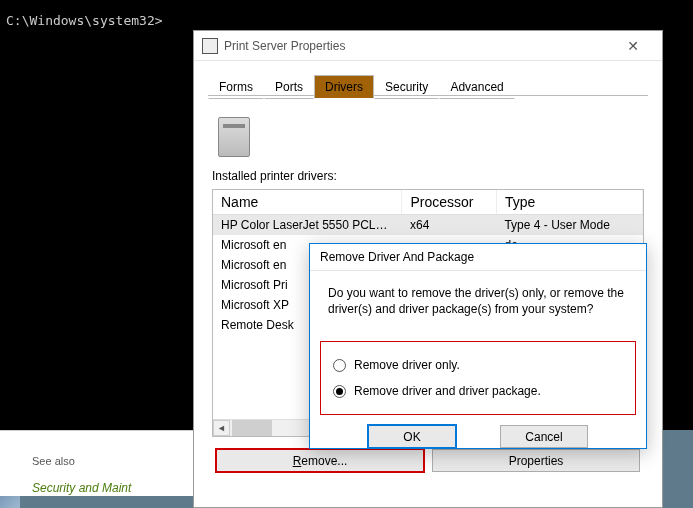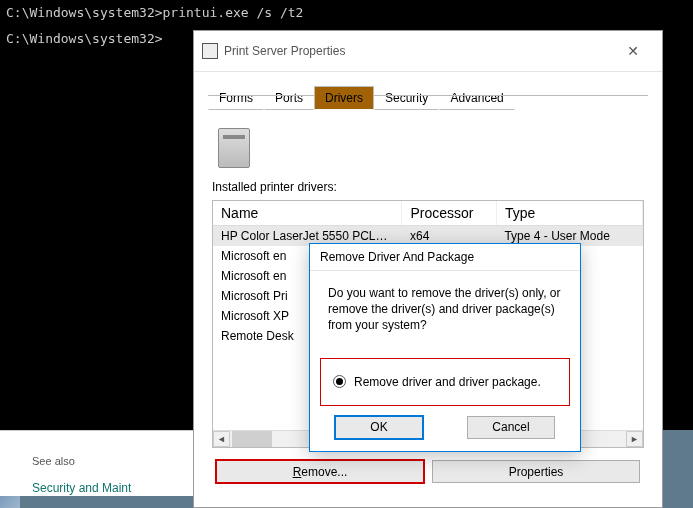--- a/index.html
+++ b/index.html
@@ -36,40 +36,40 @@
     top: 430px;
     width: 193px;
     height: 66px;
     background: #fff;
     border-top: 1px solid #ccc;
     padding: 24px 8px 4px 32px;
     color: #003399;
     font-size: 12px;
   }
   .cp-fragment .see-also { color:#555; font-size:11px; margin-bottom:14px; }
-  .cp-fragment .link { color:#0f766e; }
+  .cp-fragment .link { color:#4d7c0f;font-style:italic; }
 
   
   .blue-strip {
     position:absolute; left:0; top:430px; width:20px; height:78px;
     background: linear-gradient(135deg,#2e5a8a,#9fb8d0);
   }
 
   
   .dlg {
     position:absolute;
     left: 193px;
     top: 30px;
     width: 470px;
     height: 478px;
     background: #fff;
     border: 1px solid #9a9a9a;
   }
   .dlg-title {
-    height: 41px;
+    height: 30px;
     display:flex; align-items:center;
     padding: 0 8px;
     border-bottom: 1px solid #e5e5e5;
   }
   .dlg-title .tico { width:16px; height:16px; margin-right:6px;
     display:inline-block; border:1px solid #555; background:#eee;}
   .dlg-title .ttxt { color:#555; font-size:12px; }
   .dlg-title .close { margin-left:auto; width:42px; height:100%;
     display:flex;align-items:center;justify-content:center;
     color:#555; font-size:14px; cursor:default;}
@@ -162,25 +162,24 @@
     cursor:default;
   }
   .wbtn.redbox{ outline:2px solid #d00000; outline-offset:-1px;}
   .wbtn .ul{text-decoration:underline;}
 
   
   .modal{
     position:absolute;
     left: 115px;
     top: 212px;
-    width: 272px;
+    width: 338px;
     background:#fff;
     border:1px solid #0078d7;
     box-shadow:0 4px 18px rgba(0,0,0,.25);
-    padding-bottom:12px;
   }
   .modal-title{
     padding:6px 10px;
     font-size:12px;
     border-bottom:1px solid #e5e5e5;
   }
   .modal-body{
     padding:14px 18px 6px 18px;
     font-size:12px;
     line-height:1.35;
@@ -201,21 +200,20 @@
   }
   .radio.checked::after{content:"";width:7px;height:7px;background:#000;border-radius:50%;}
   .modal-btns{display:flex;justify-content:center;gap:44px;margin-top:8px;}
   .modal-btns .wbtn{flex:0 0 88px;}
   .modal-btns .wbtn.bluebox{outline:2px solid #0078d7;outline-offset:-1px;}
 </style>
 </head>
 <body>
 
 <div class="cmd">
-  <div class="prompt-line">C:\Windows\system32&gt;printui.exe /s /t2</div>
   <div class="prompt-line" style="height:8px"></div>
   <div class="prompt-line">C:\Windows\system32&gt;</div>
 </div>
 
 <div class="blue-strip"></div>
 <div class="cp-fragment">
   <div class="see-also">See also</div>
   <div class="link">Security and Maint</div>
 </div>
 
@@ -302,20 +300,24 @@
         <span>Properties</span>
       </div>
     </div>
   </div>
 
   <div class="modal">
     <div class="modal-title">Remove Driver And Package</div>
     <div class="modal-body">Do you want to remove the driver(s) only, or remove the driver(s) and driver package(s) from your system?</div>
     <div class="radio-group redbox">
       <div class="radio-row">
+        <span class="radio"></span>
+        <span>Remove driver only.</span>
+      </div>
+      <div class="radio-row">
         <span class="radio checked"></span>
         <span>Remove driver and driver package.</span>
       </div>
     </div>
     <div class="modal-btns">
       <div class="wbtn bluebox">OK</div>
       <div class="wbtn">Cancel</div>
     </div>
   </div>
 </div>

